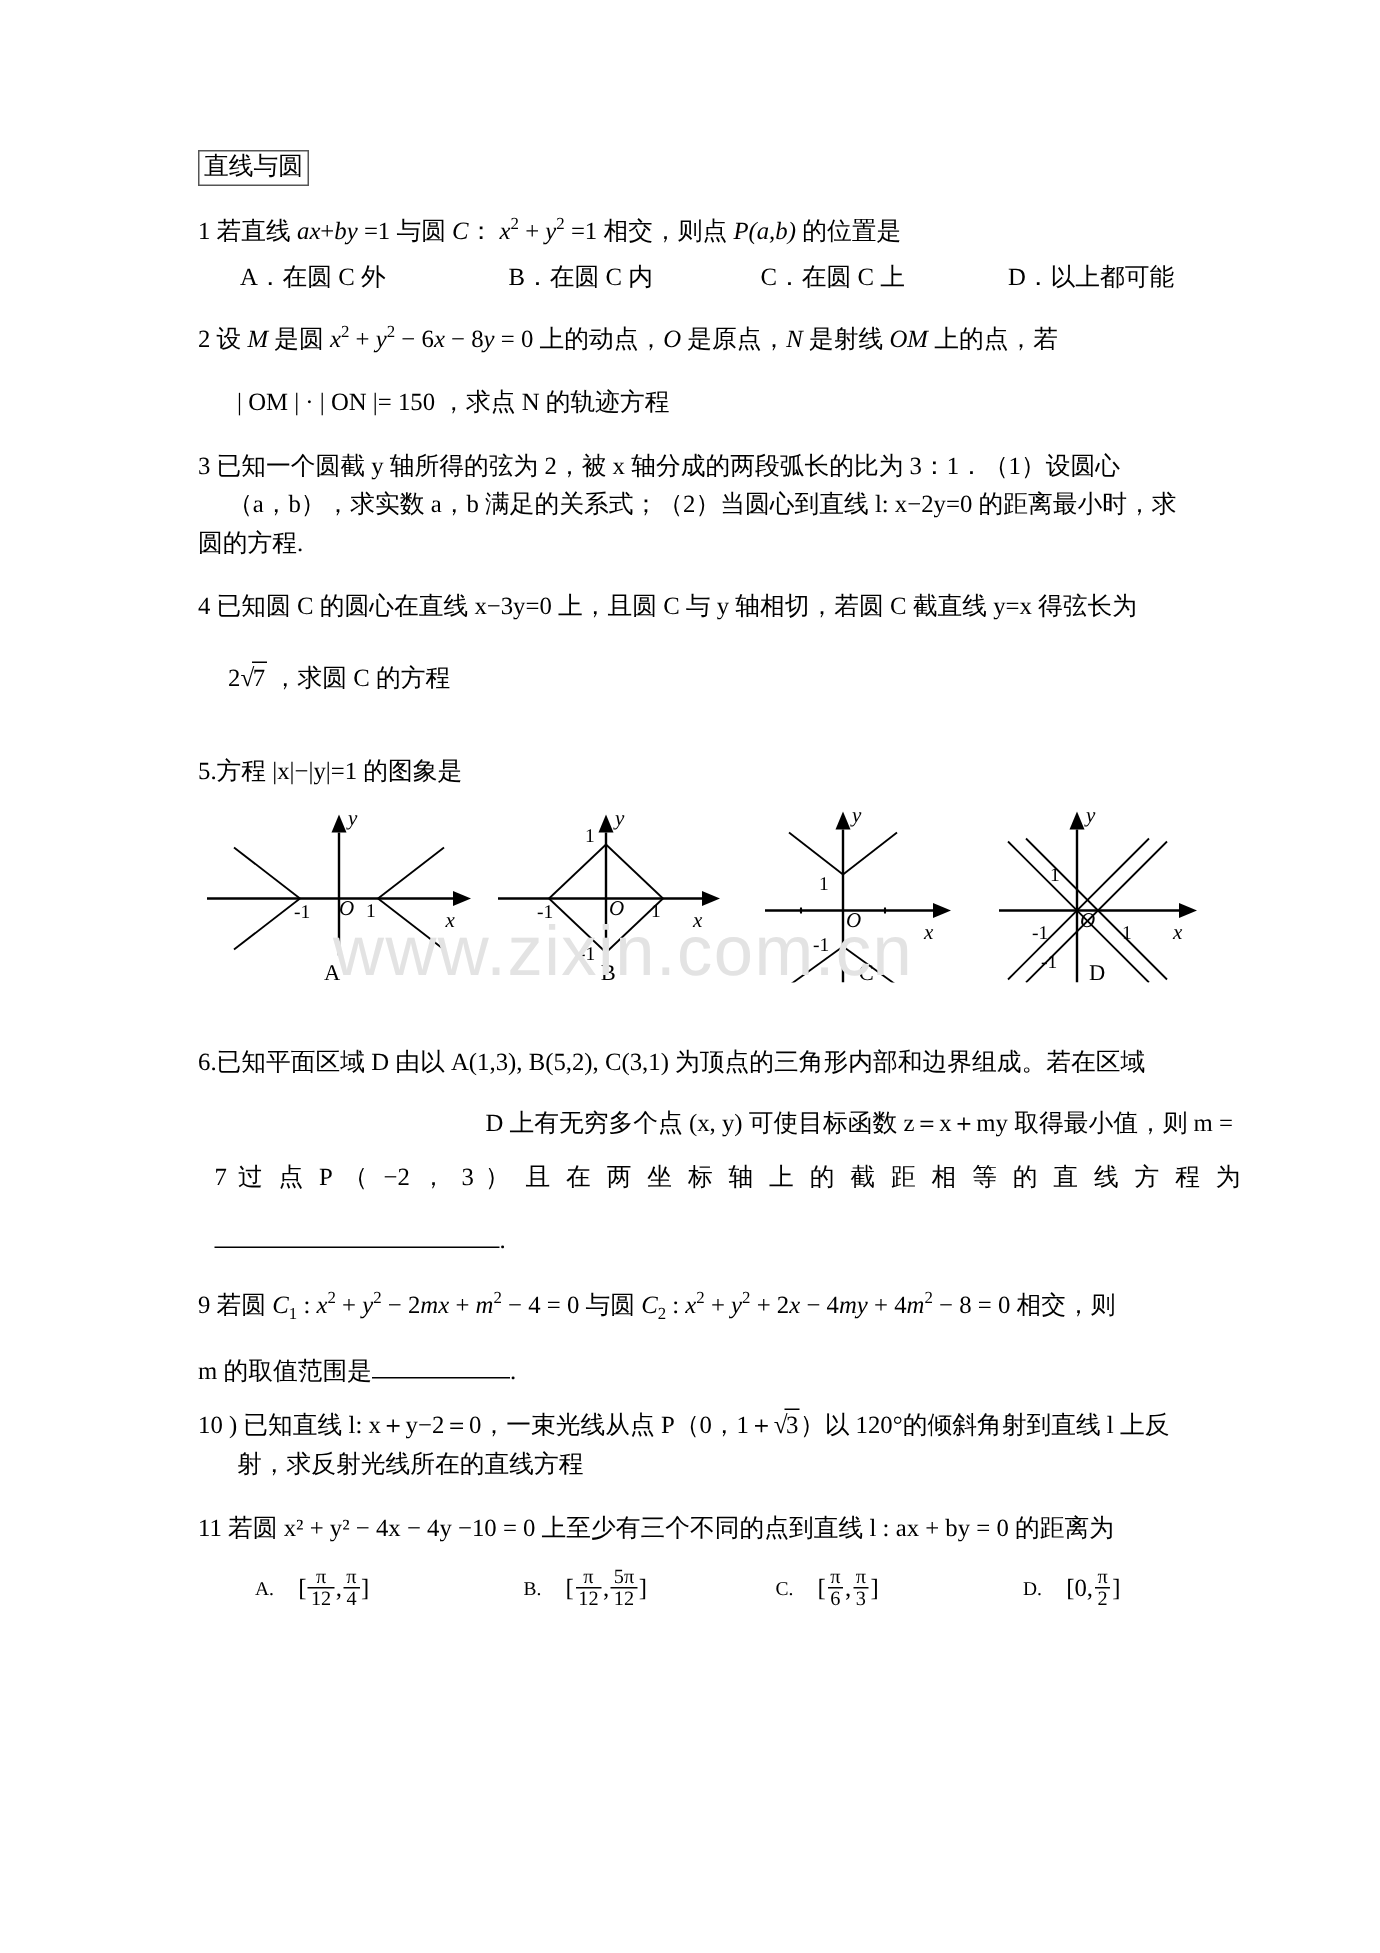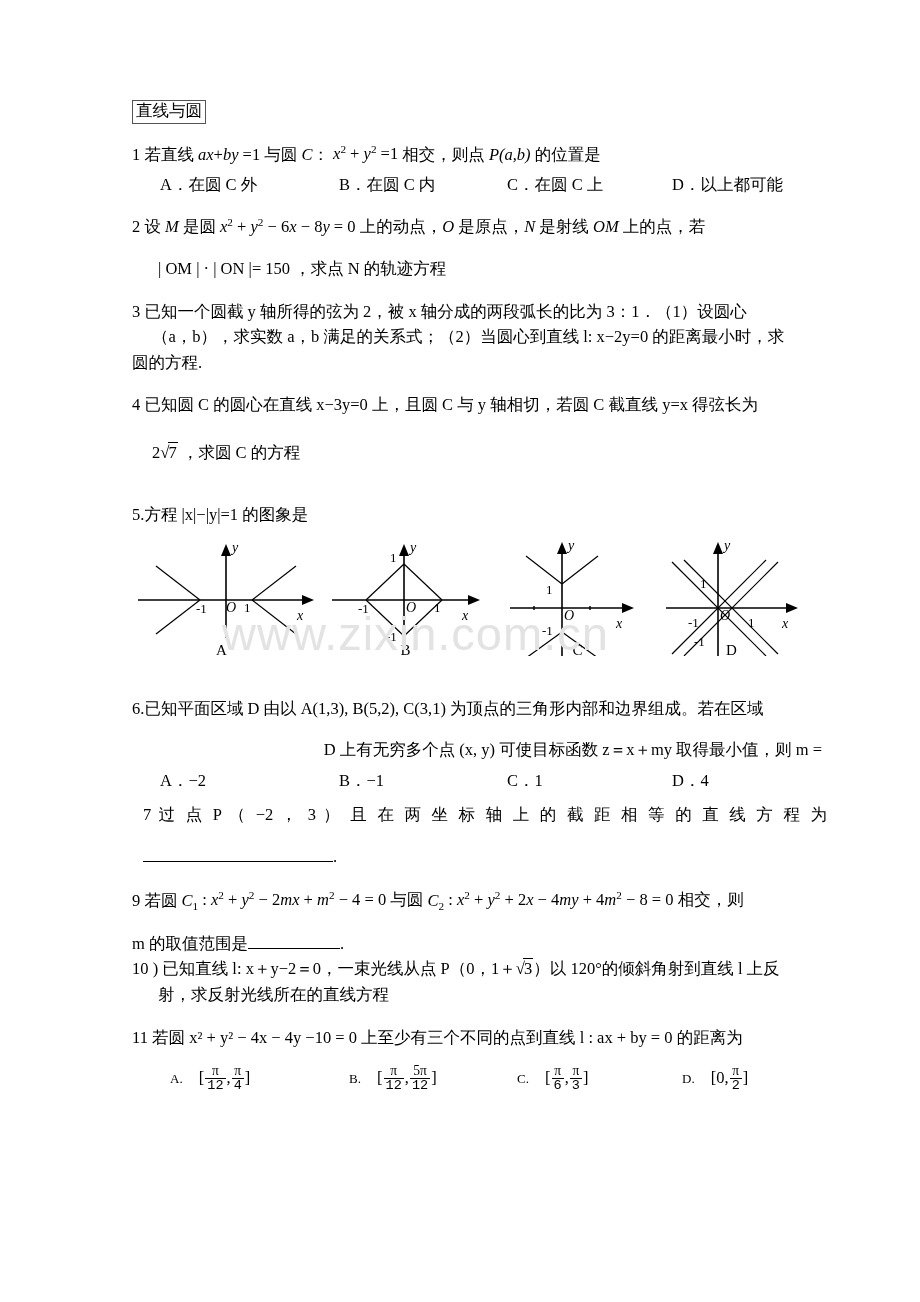--- a/index.html
+++ b/index.html
@@ -51,21 +51,21 @@
     font-family: "Liberation Serif", serif;
   }
   
   .q {
     font-size: 16.5px;
     line-height: 1.55;
     margin: 0;
     white-space: nowrap;
   }
   .blk { margin-top: 17px; }
-  .blk-sm { }
+  .blk-sm { margin-top: 10px; }
   .indent { padding-left: 26px; }
   .indent2 { padding-left: 20px; }
 
   i.v { font-style: italic; font-family: "Liberation Serif", serif; text-align: right; }
   .up { vertical-align: super; font-size: 0.68em; }
   .dn { vertical-align: sub; font-size: 0.68em; }
 
   
   .opts {
     display: flex;
@@ -110,21 +110,21 @@
     display: inline-block;
     vertical-align: middle;
     text-align: center;
     font-size: 0.82em;
     line-height: 1.05;
     margin: 0 1px;
     position: relative;
     top: -1px;
   }
   .frac .num { display: block; padding: 0 2px; }
-  .frac .den { display: block; border-top: 1px solid #000; padding: 0 2px; font-family: Liberation Mono, monospace; }
+  .frac .den { display: block; border-top: 1px solid #000; padding: 0 2px; }
 
   
   .fig-row {
     position: relative;
     height: 120px;
     margin-top: 10px;
     width: 690px;
   }
   .fig {
     position: absolute;
@@ -285,26 +285,20 @@
           <span style="position:absolute;left:62px;top:0px;font-size:14px;font-style:italic;">y</span>
           <span class="fig-label" style="top:104px;left:-18px;">D</span>
         </div>
 
       </div>
     </div>
 
     <div style="margin-top:38px;">
       <div class="q">6.已知平面区域 D 由以 A(1,3), B(5,2), C(3,1) 为顶点的三角形内部和边界组成。若在区域</div>
       <div class="q" style="margin-top:16px;text-align:right;">D 上有无穷多个点 (x, y) 可使目标函数 z＝x＋my 取得最小值，则 m =</div>
-      <div class="opts">
-        <span class="o1">A．−2</span>
-        <span class="o2">B．−1</span>
-        <span class="o3">C．1</span>
-        <span>D．4</span>
-      </div>
     </div>
 
     <div style="margin-top:10px;margin-left:11px;">
       <div class="spread">7 过 点 P （ −2 ， 3 ） 且 在 两 坐 标 轴 上 的 截 距 相 等 的 直 线 方 程 为</div>
       <div class="q" style="margin-top:16px;">
         <span class="blank-line bl-long"></span><span>.</span>
       </div>
     </div>
 
 

